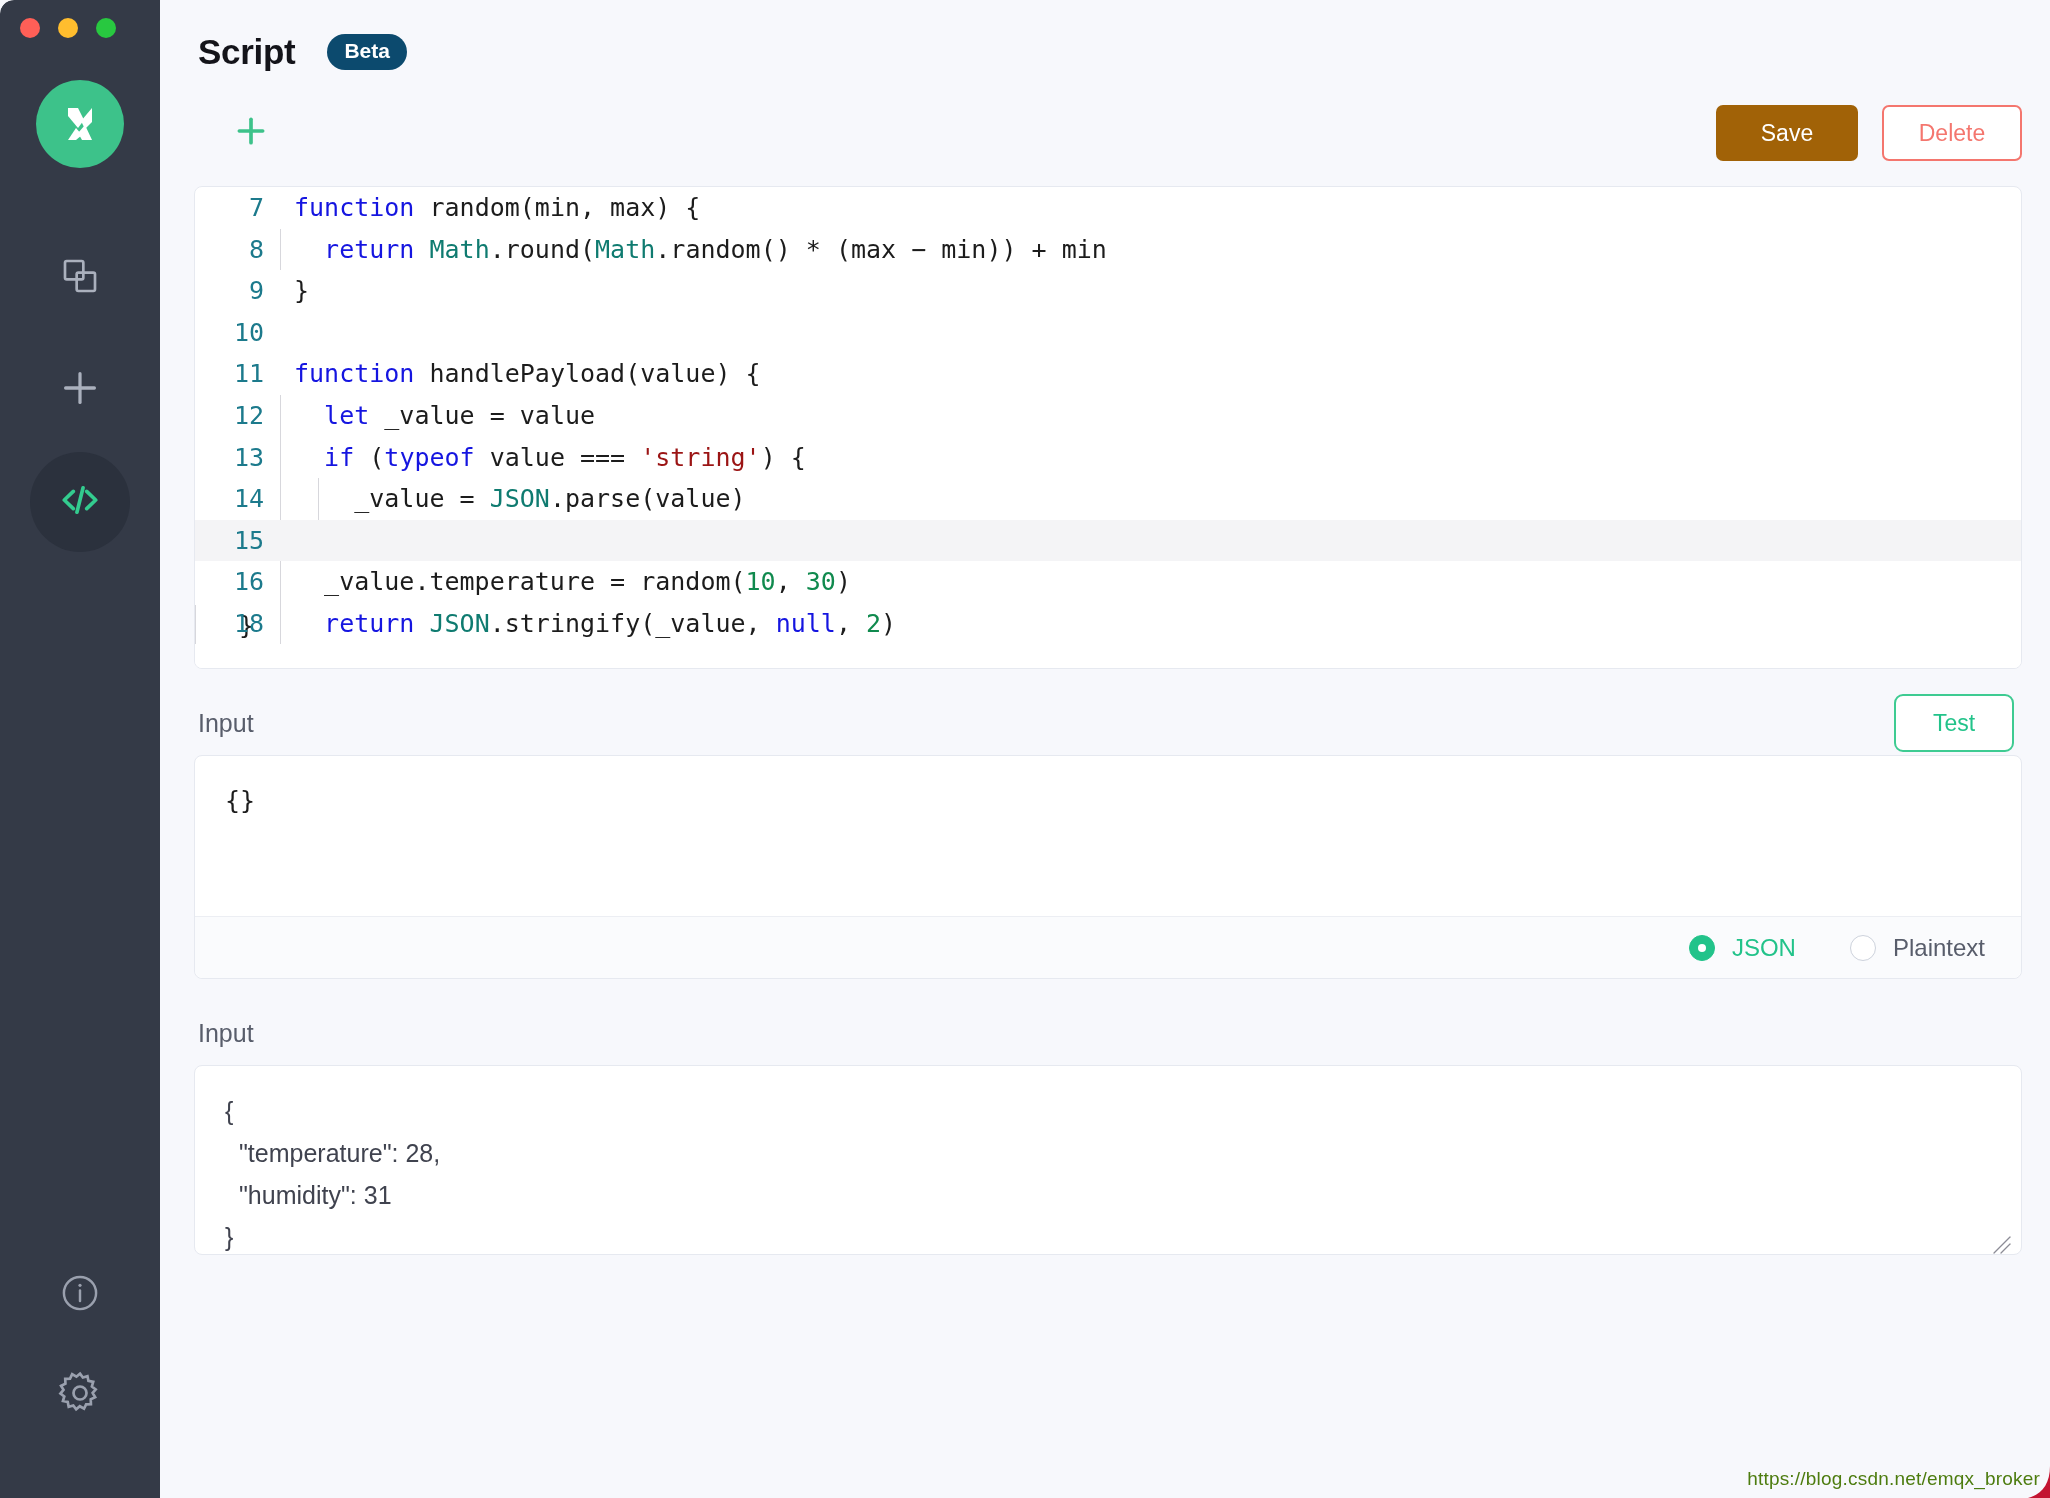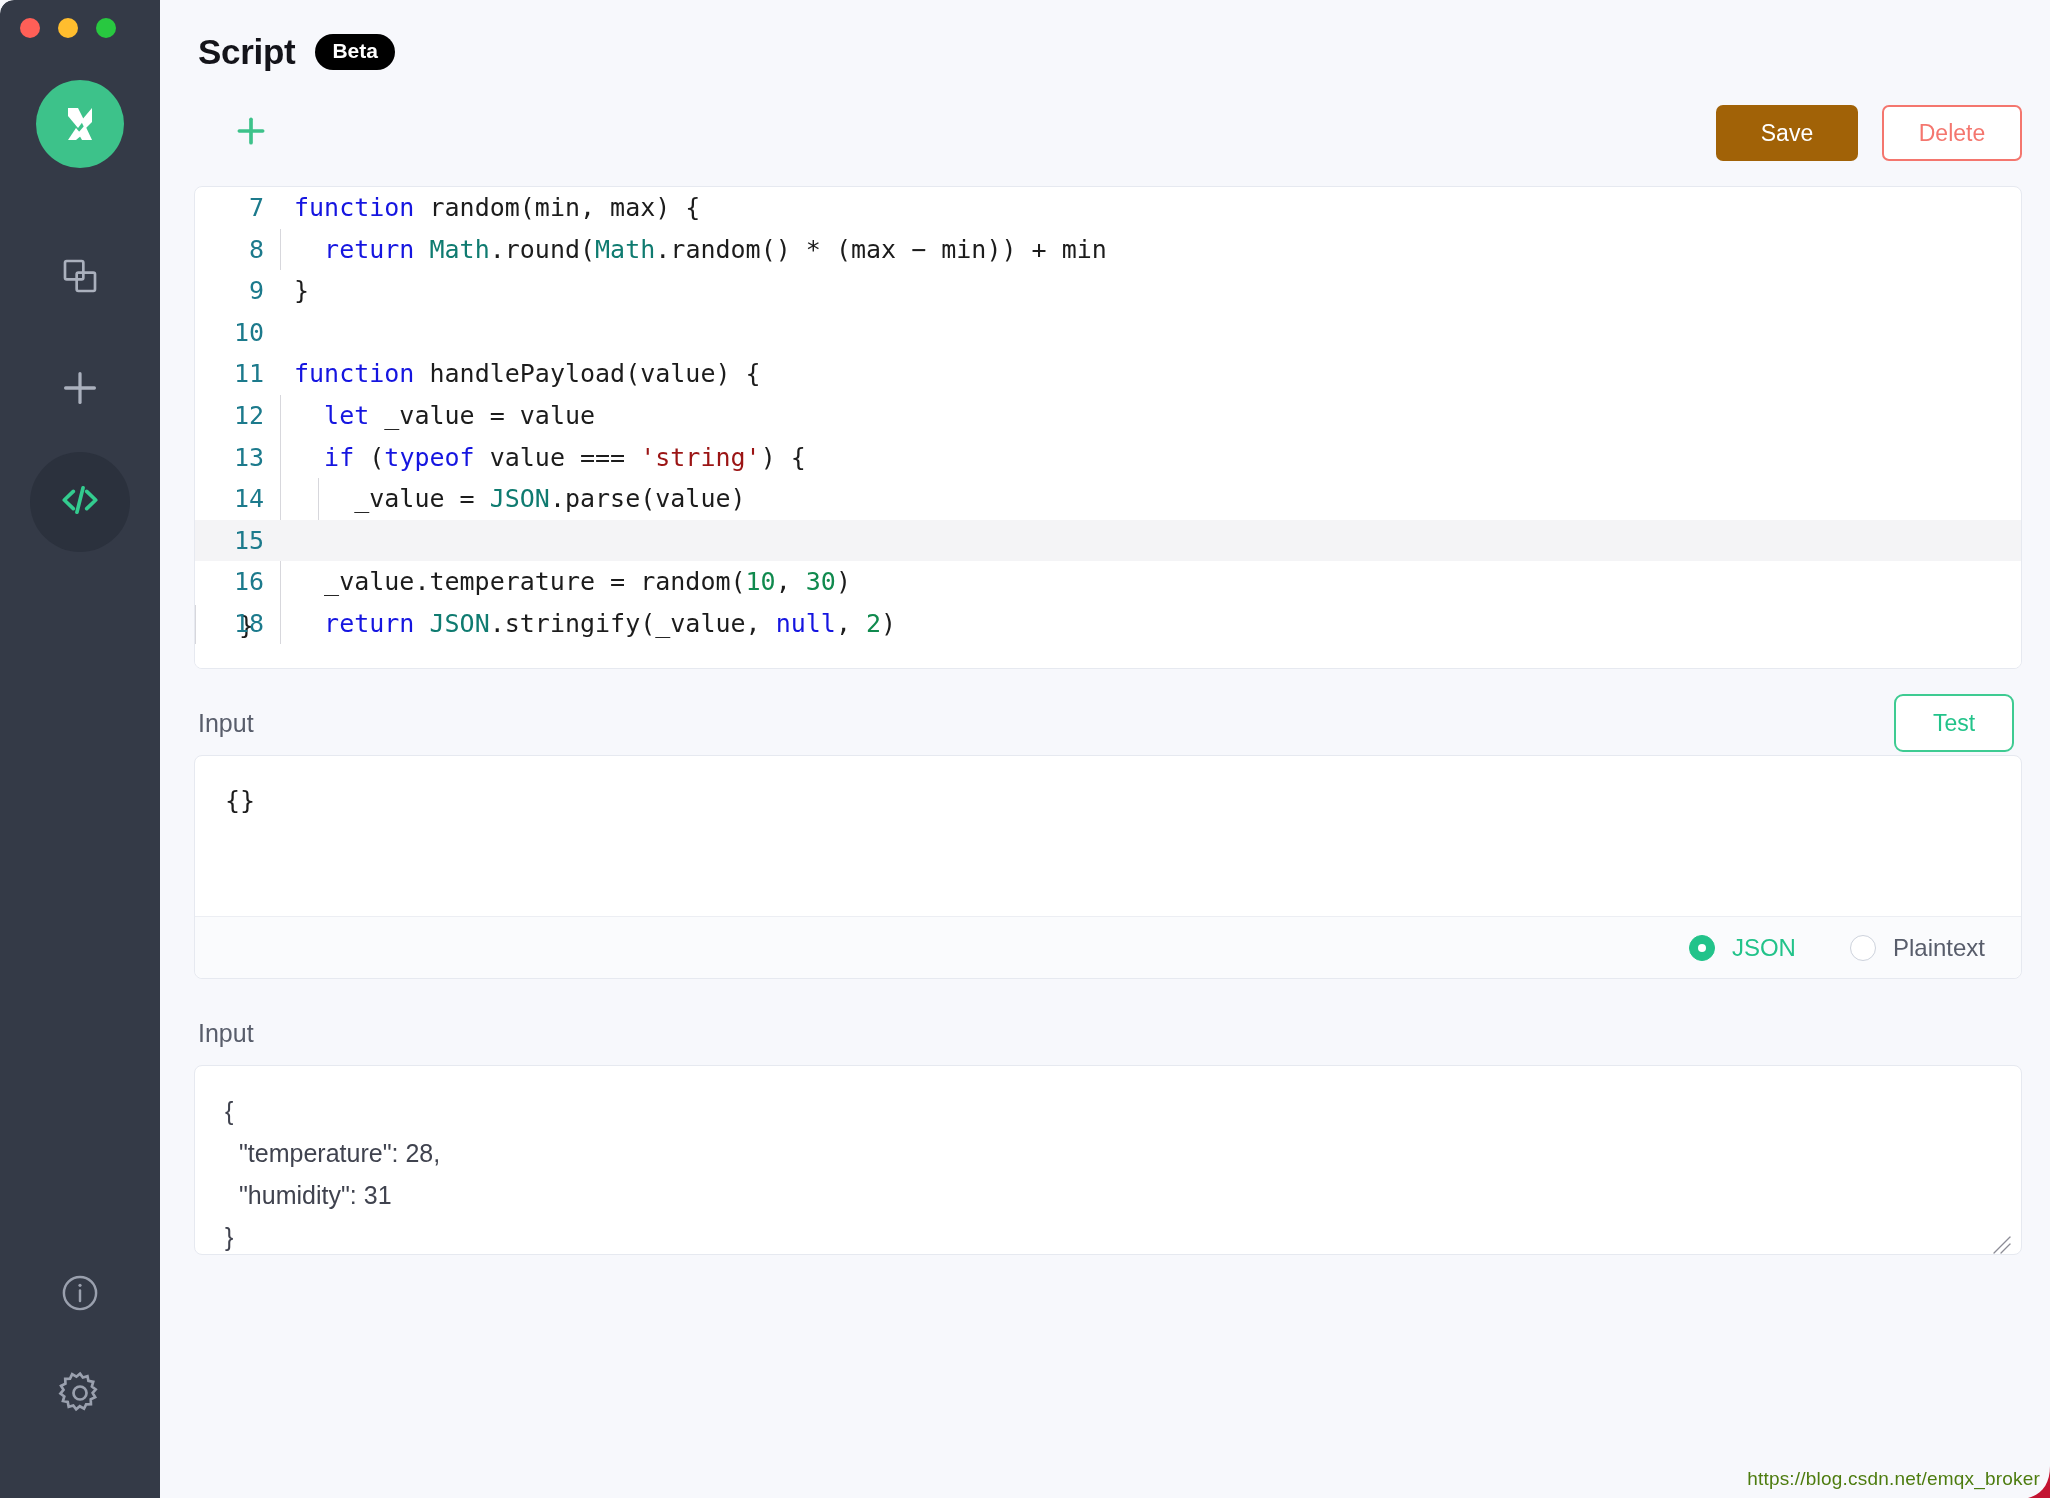--- a/index.html
+++ b/index.html
@@ -76,32 +76,32 @@
   .main {
     flex: 1 1 auto;
     position: relative;
     padding: 0 28px 0 34px;
     overflow: hidden;
   }
 
   .page-header {
     display: flex;
     align-items: center;
-    gap: 20px;
+    gap: 32px;
     padding-top: 32px;
     padding-left: 4px;
   }
   .page-title {
     font-size: 35px;
     font-weight: bold;
     color: #14141a;
     letter-spacing: -0.3px;
   }
   .beta-badge {
-    background: #000000;
+    background: #0c4a6e;
     color: #ffffff;
     font-size: 21px;
     font-weight: bold;
     padding: 5px 17px 7px;
     border-radius: 20px;
     line-height: 1.1;
   }
 
   .toolbar {
     display: flex;

